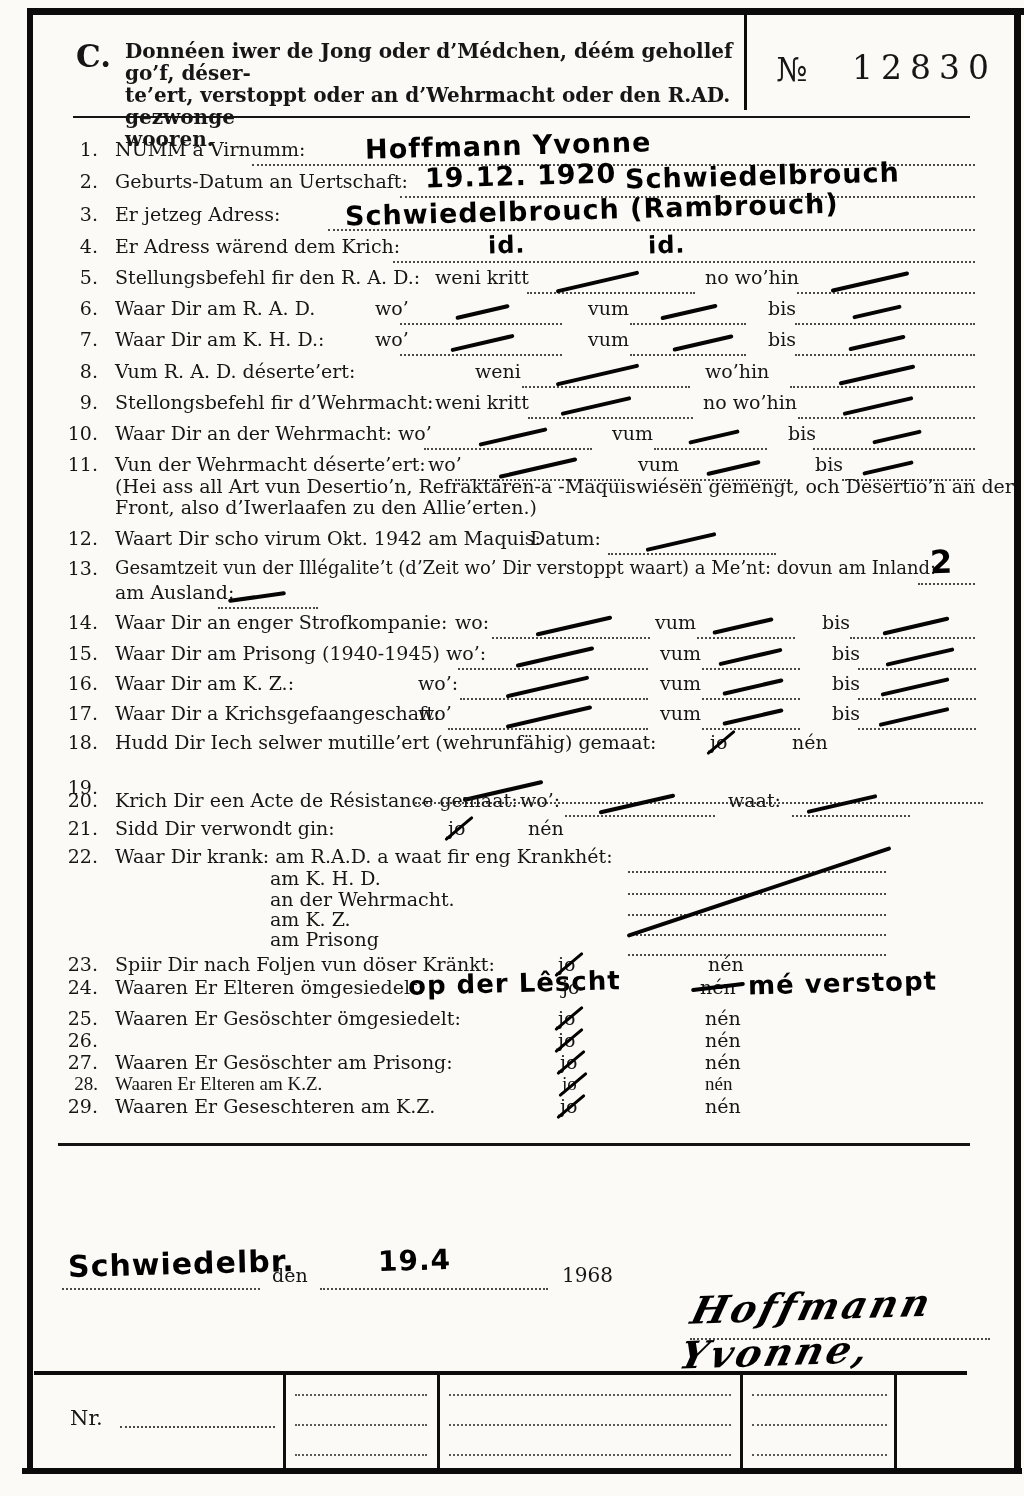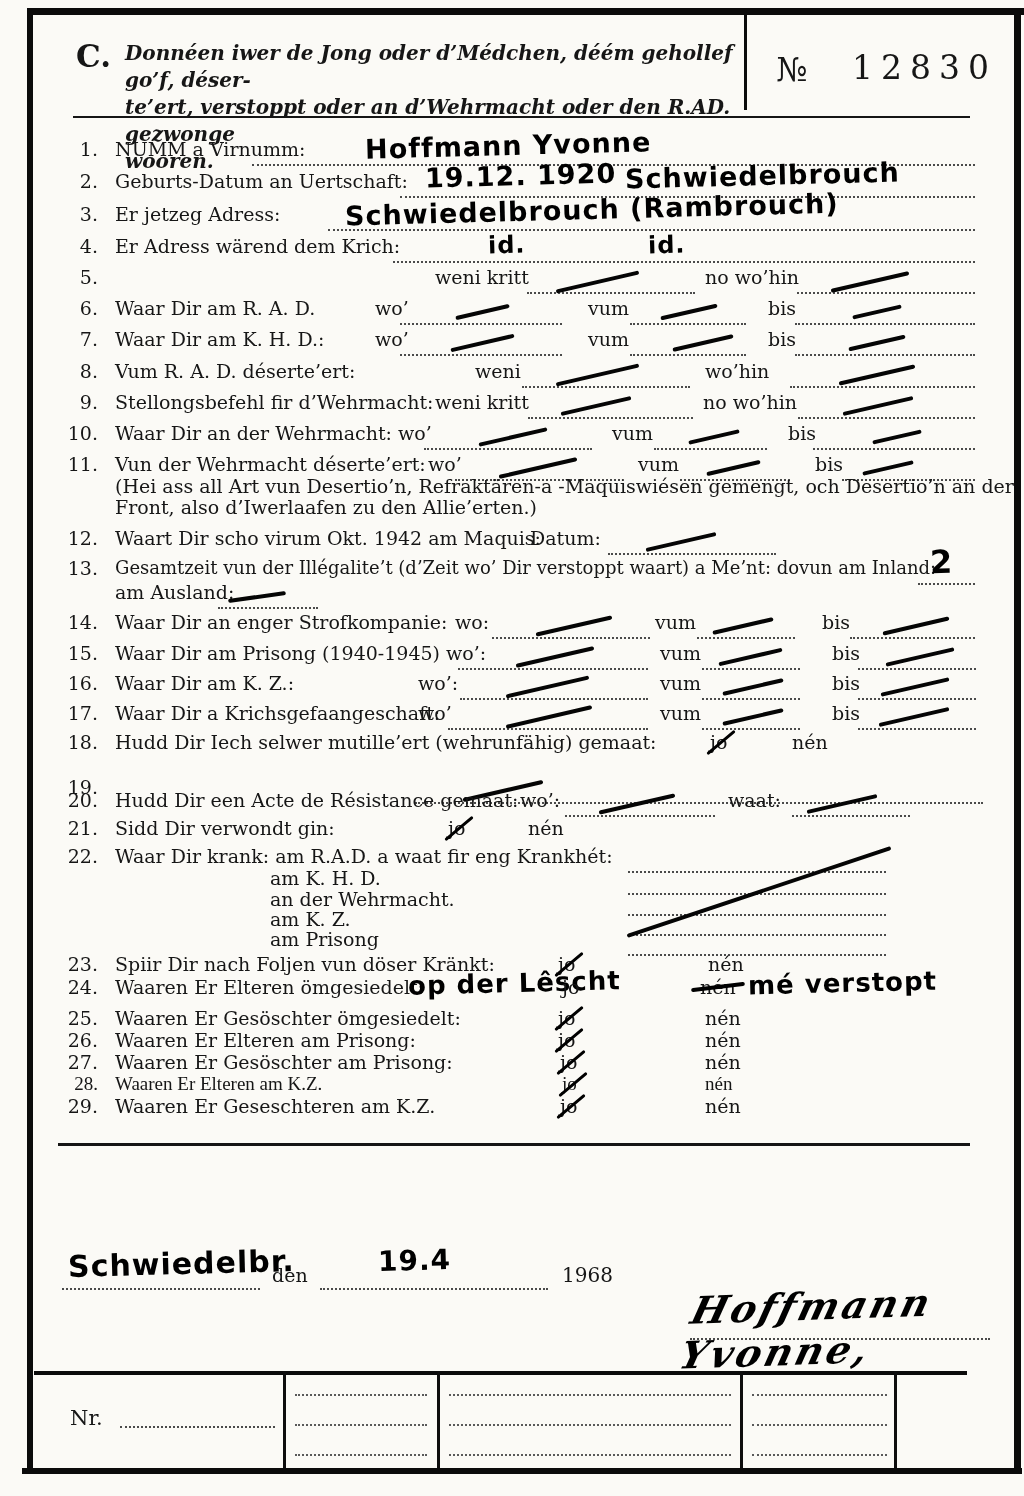--- a/index.html
+++ b/index.html
@@ -4,21 +4,21 @@
 <style>
   html,body { margin:0; padding:0; background:#e8e8e4; }
   .page { position:relative; width:1024px; height:1496px; margin:0 auto;
           background:#fbfaf6; font-family:"DejaVu Serif", serif; color:#161616; overflow:hidden; }
 
   
   .bline { position:absolute; background:#0b0b0b; }
 
   
   .hletter { position:absolute; font-weight:bold; font-size:31px; }
-  .htext   { position:absolute; font-weight:bold; font-size:20px; line-height:27px; width:615px;font-style:italic; }
+  .htext   { position:absolute; font-weight:bold; font-size:20px; line-height:22px; width:615px; }
   .hno     { position:absolute; font-size:33px; }
   .hnum    { position:absolute; font-size:33px; letter-spacing:8px; }
 
   
   .row  { position:absolute; left:0; width:1024px; height:30px; font-size:19px; }
   .row span { white-space:nowrap; }
   .num  { position:absolute; left:52px; width:46px; text-align:right; }
   .lab  { position:absolute; left:115px; }
   .w    { position:absolute; }
   .dots { position:absolute; top:6px; height:20px; border-bottom:2px dotted #4a4a4a; }
@@ -90,20 +90,21 @@
   <div class="row" style="top:235px;">
     <span class="num">4.</span>
     <span class="lab">Er Adress wärend dem Krich:</span>
     <span class="dots" style="left:393px; width:582px;"></span>
     <span class="hw" style="left:488px; top:-4px; font-size:24px;">id.</span>
     <span class="hw" style="left:648px; top:-4px; font-size:24px;">id.</span>
   </div>
 
   <div class="row" style="top:266px;">
     <span class="num">5.</span>
+    <span class="lab">Stellungsbefehl fir den R. A. D.:</span>
     <span class="w" style="left:435px;">weni kritt</span>
     <span class="dots" style="left:527px; width:168px;"></span>
     <span class="w" style="left:705px;">no wo’hin</span>
     <span class="dots" style="left:797px; width:178px;"></span>
     <span class="mk" style="left:555px; top:14px; width:85px;"></span>
     <span class="mk" style="left:830px; top:14px; width:80px;"></span>
   </div>
 
   <div class="row" style="top:297px;">
     <span class="num">6.</span>
@@ -272,21 +273,21 @@
   </div>
 
   <div class="row" style="top:776px;">
     <span class="num">19.</span>
     <span class="dots" style="left:415px; width:568px;"></span>
     <span class="mk" style="left:462px; top:13px; width:82px;"></span>
   </div>
 
   <div class="row" style="top:789px;">
     <span class="num">20.</span>
-    <span class="lab">Hudd Dir een Acte de Résistance gemaat:</span>
+    <span class="lab">Krich Dir een Acte de Résistance gemaat:</span>
     <span class="w" style="left:520px;">wo’:</span>
     <span class="dots" style="left:565px; width:150px;"></span>
     <span class="w" style="left:728px;">waat:</span>
     <span class="dots" style="left:792px; width:118px;"></span>
     <span class="mk" style="left:598px; top:13px; width:78px;"></span>
     <span class="mk" style="left:806px; top:13px; width:72px;"></span>
   </div>
 
   <div class="row" style="top:817px;">
     <span class="num">21.</span>
@@ -336,21 +337,20 @@
 
   <div class="row" style="top:1007px;">
     <span class="num">25.</span>
     <span class="lab">Waaren Er Gesöschter ömgesiedelt:</span>
     <span class="w xjo" style="left:558px;">jo</span>
     <span class="w" style="left:705px;">nén</span>
   </div>
 
   <div class="row" style="top:1029px;">
     <span class="num">26.</span>
-    <span class="lab">Waaren Er Elteren am Prisong:</span>
     <span class="w xjo" style="left:558px;">jo</span>
     <span class="w" style="left:705px;">nén</span>
   </div>
 
   <div class="row" style="top:1051px;">
     <span class="num">27.</span>
     <span class="lab">Waaren Er Gesöschter am Prisong:</span>
     <span class="w xjo" style="left:560px;">jo</span>
     <span class="w" style="left:705px;">nén</span>
   </div>

